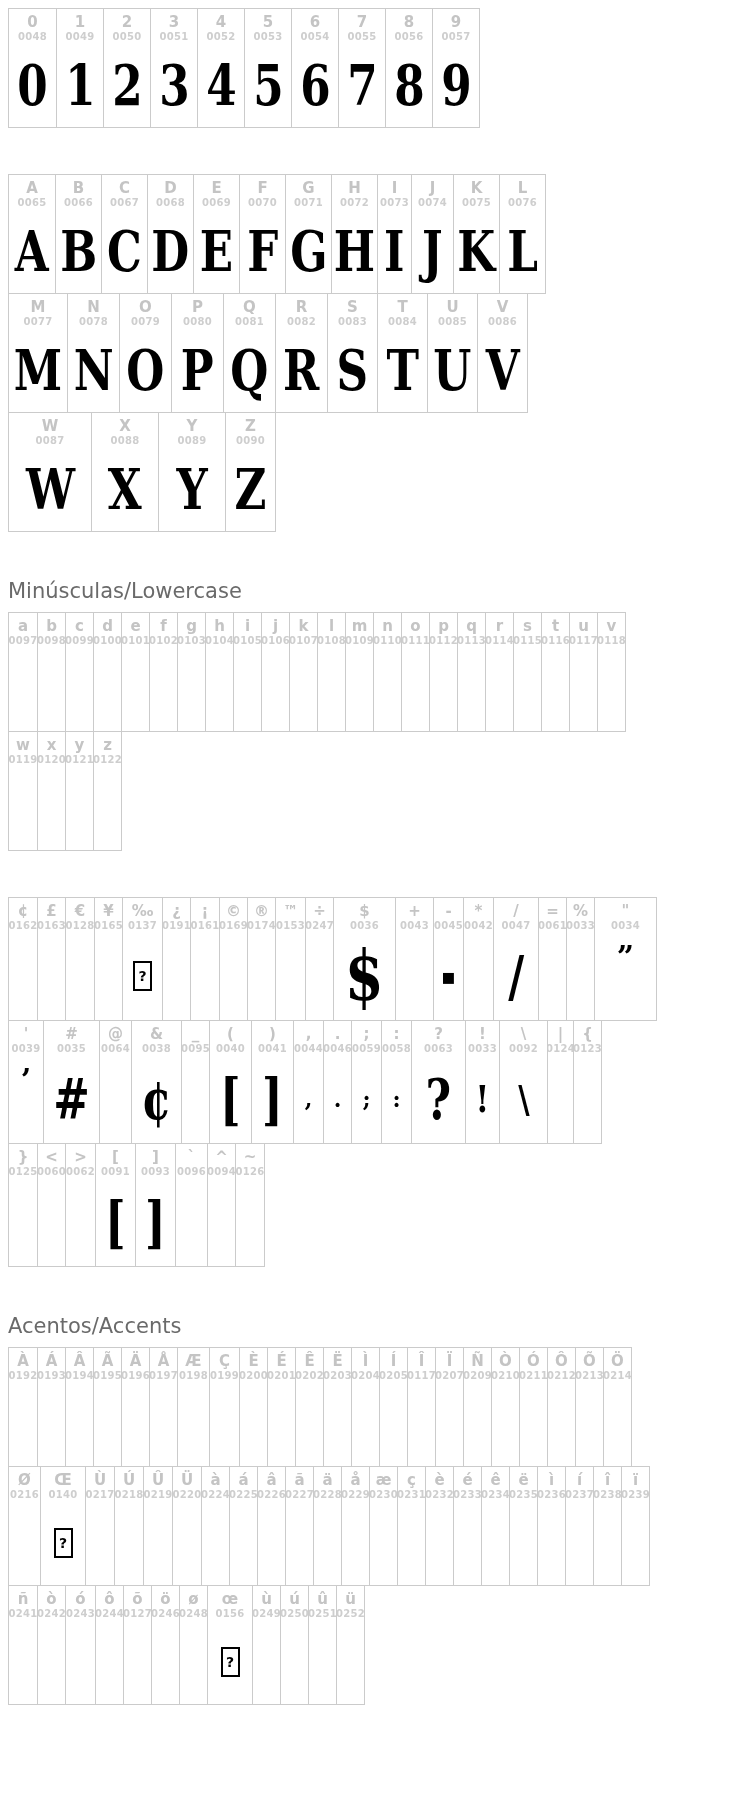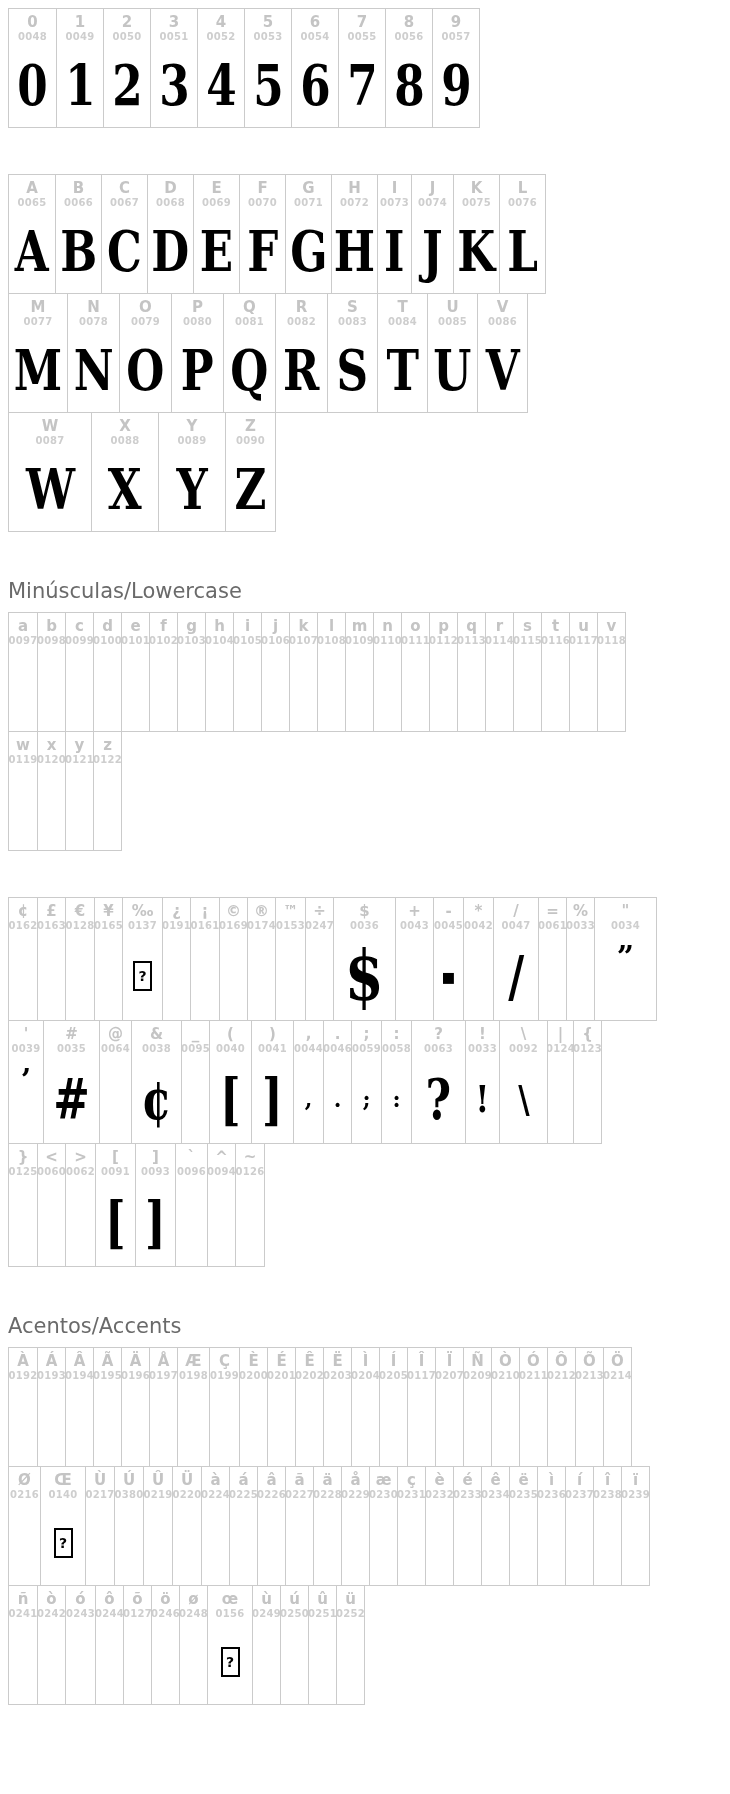--- a/index.html
+++ b/index.html
@@ -886,21 +886,21 @@
               <span class="notdef">?</span>
             </div>
           </div>
           <div class="cell" style="width: 29px;">
             <div class="char">Ù</div>
             <div class="code">0217</div>
             <div class="glyph-area"></div>
           </div>
           <div class="cell" style="width: 29px;">
             <div class="char">Ú</div>
-            <div class="code">0380</div>
+            <div class="code">0218</div>
             <div class="glyph-area"></div>
           </div>
           <div class="cell" style="width: 29px;">
             <div class="char">Û</div>
             <div class="code">0219</div>
             <div class="glyph-area"></div>
           </div>
           <div class="cell" style="width: 29px;">
             <div class="char">Ü</div>
             <div class="code">0220</div>

